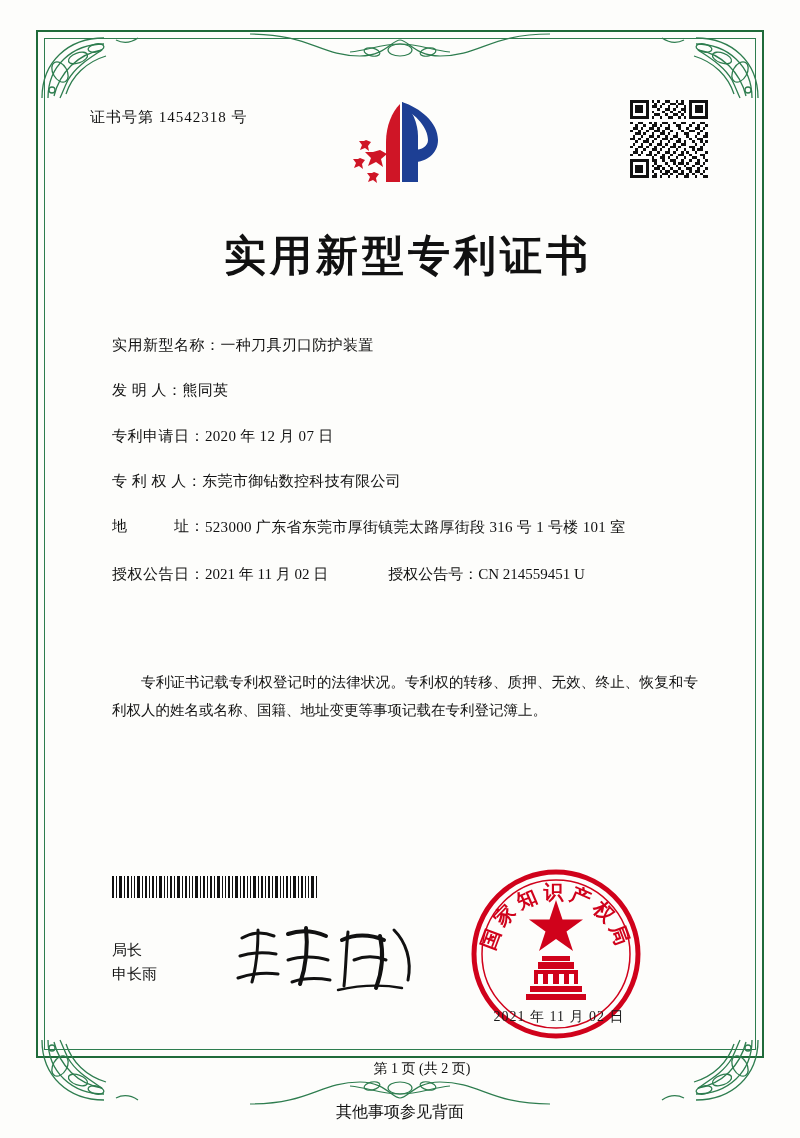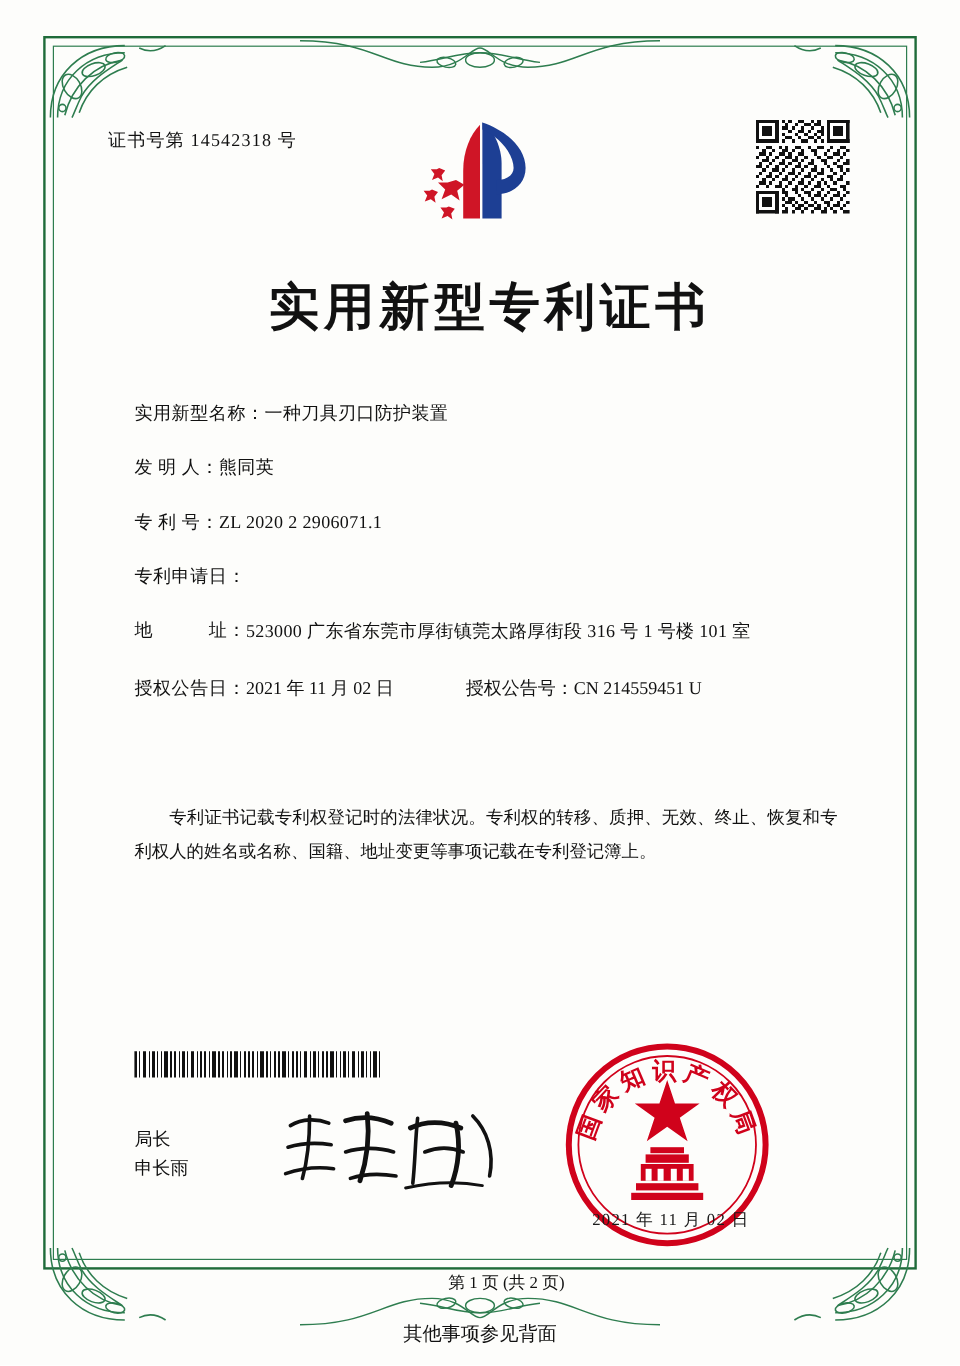--- a/index.html
+++ b/index.html
@@ -548,29 +548,30 @@
     <div class="row">
       <span class="label">实用新型名称：</span>
       <span class="value">一种刀具刃口防护装置</span>
     </div>
 
     <div class="row">
       <span class="label">发 明 人：</span>
       <span class="value">熊同英</span>
     </div>
 
-    <div class="row">
-      <span class="label">专 利 号：</span>
-      <span class="value">ZL 2020 2 2906071.1</span>
-    </div>
 
     <div class="row">
       <span class="label">专利申请日：</span>
+      <span class="value">2020 年 12 月 07 日</span>
     </div>
 
+    <div class="row">
+      <span class="label">专 利 权 人：</span>
+      <span class="value">东莞市御钻数控科技有限公司</span>
+    </div>
 
     <div class="row addr">
       <span class="label">地　　　址：</span>
       <span class="value">523000 广东省东莞市厚街镇莞太路厚街段 316 号 1 号楼 101 室</span>
     </div>
 
     <div class="row two-col">
       <span class="label">授权公告日：</span>
       <span>2021 年 11 月 02 日</span>
       <span class="col2">授权公告号：</span>

